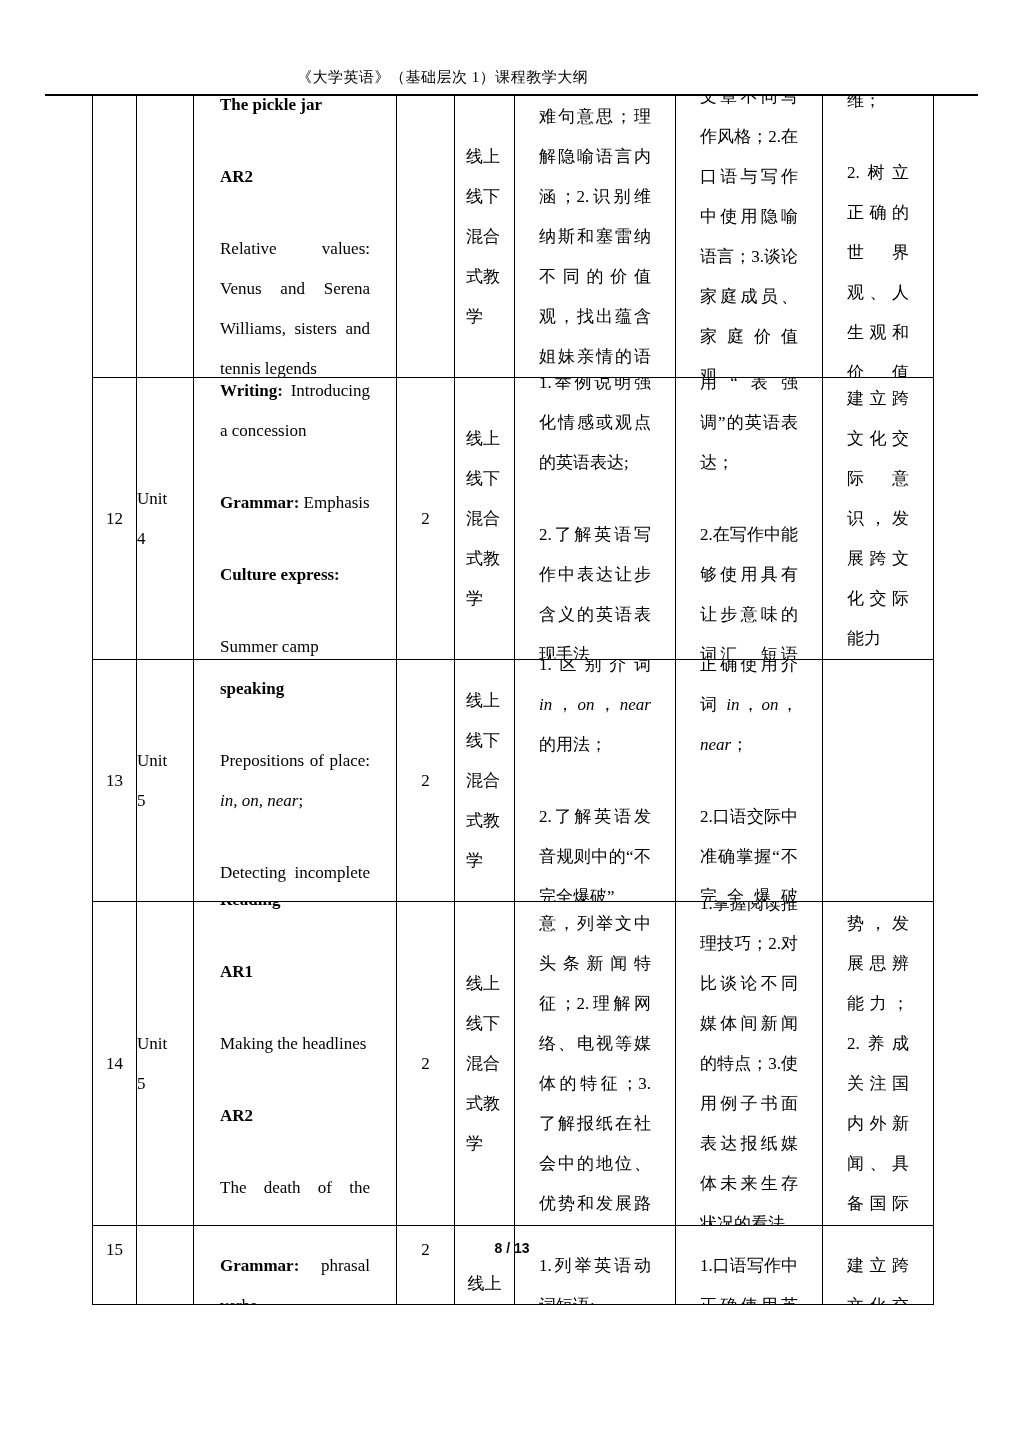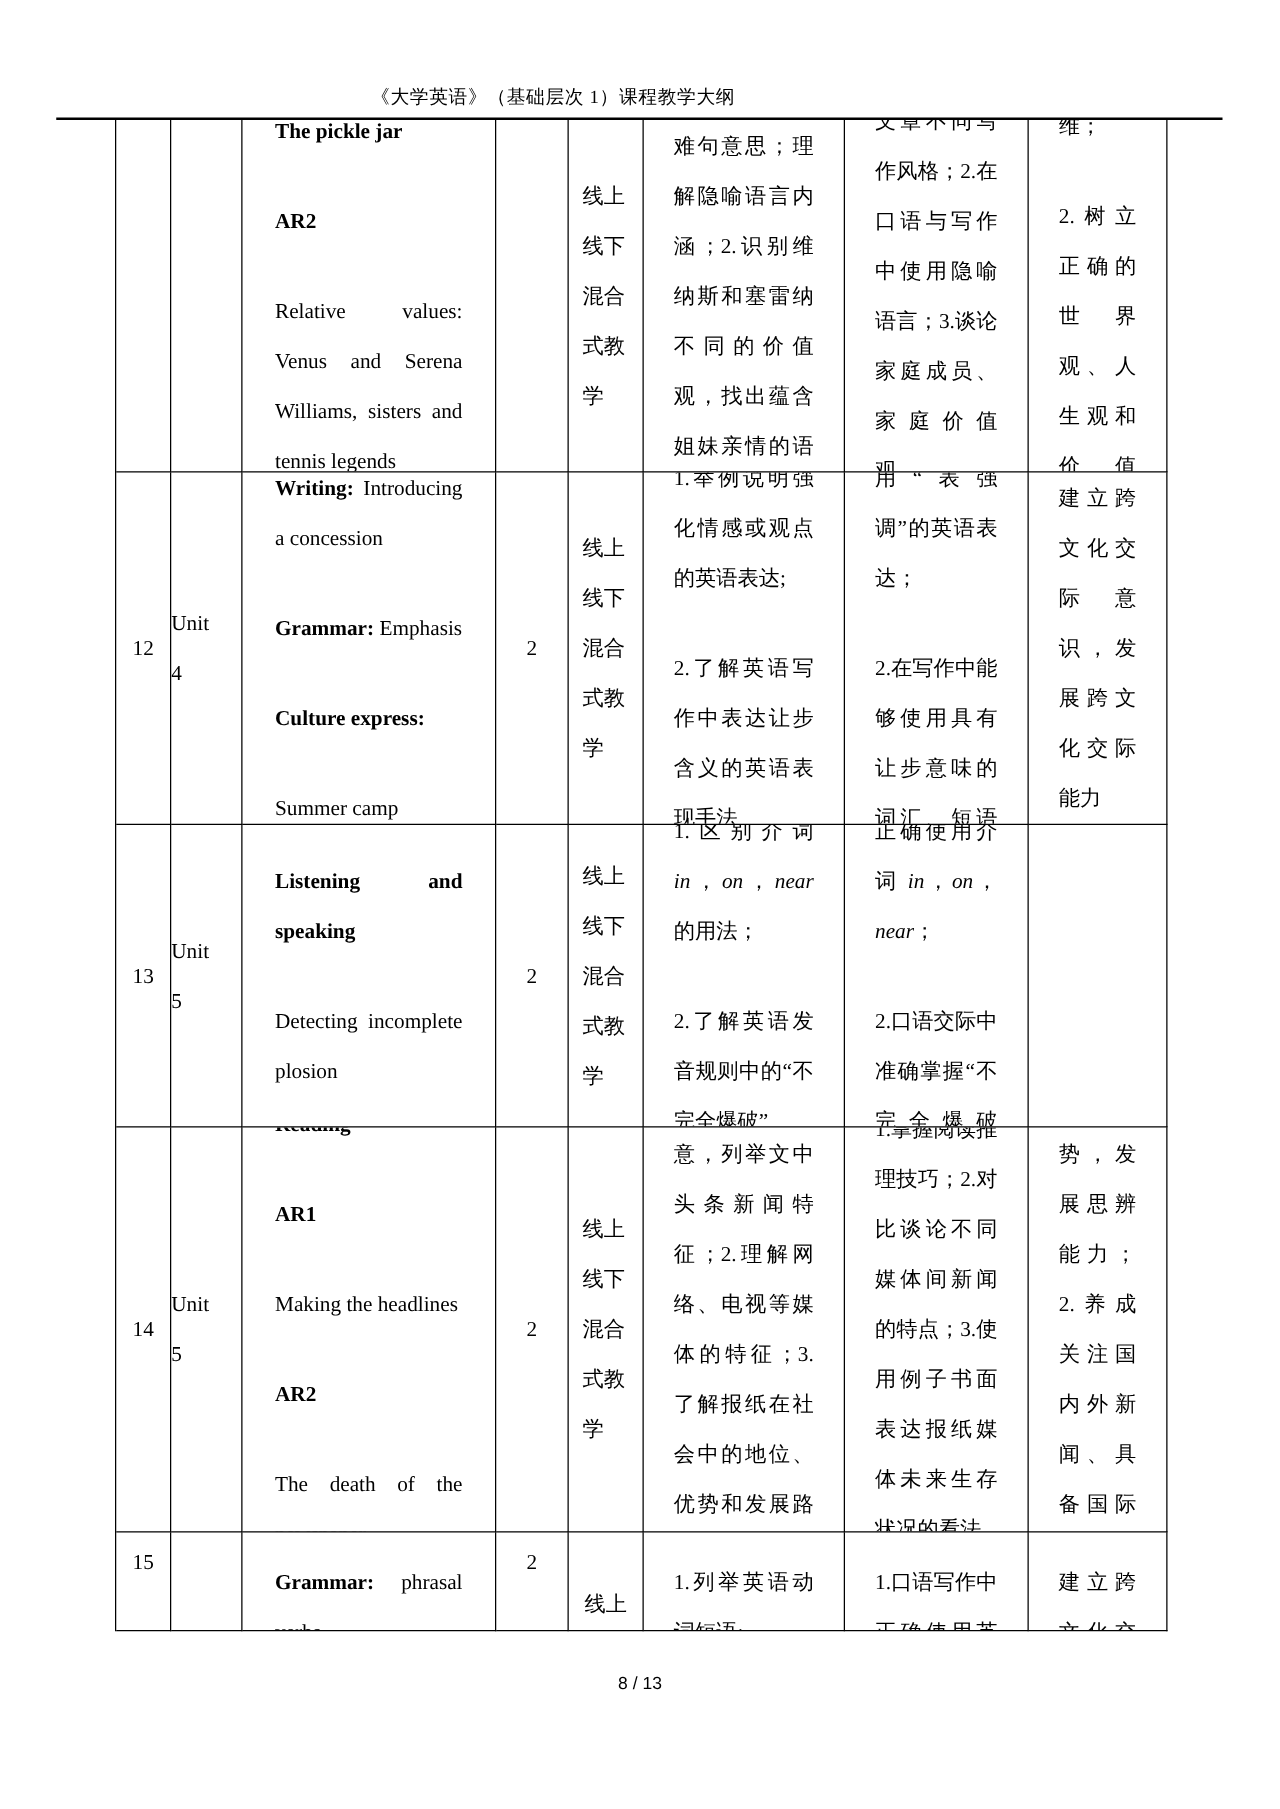--- a/index.html
+++ b/index.html
@@ -31,23 +31,23 @@
   .ctr{align-items:center;text-align:left;}
   .txt{padding:0 8px;}
   .txt p{margin:16px;text-align:justify;}
   .content{padding:0 10px;}
   .values{padding:15px 8px;}
   .mode{padding:0 11px;}
   .top{justify-content:flex-start;padding-top:4px;}
   .bottom{justify-content:flex-end;padding-bottom:0;}
   .unit-line{width:100%;}
   .page-footer{
-    position:absolute;top:1336px;left:0;width:1024px;text-align:center;
+    position:absolute;top:1238px;left:0;width:1024px;text-align:center;
     font-family:"Liberation Sans","DejaVu Sans",sans-serif;
-    font-size:14px;font-weight:normal;line-height:20px;
+    font-size:14px;font-weight:bold;line-height:20px;
   }
   b{font-weight:bold;}
   i{}
 </style>
 </head>
 <body>
 
 <div class="page-title">《大学英语》（基础层次 1）课程教学大纲</div>
 <div class="top-rule"></div>
 
@@ -106,20 +106,21 @@
   </div>
 
   <div class="row">
     <div class="c ctr">13</div>
     <div class="c ctr">
       <div class="unit-line">Unit</div>
       <div class="unit-line">5</div>
     </div>
     <div class="c txt content">
         <p><b>Listening and speaking</b></p>
+        <p><span>Prepositions of place: </span><i>in, on, near</i><span>;</span></p>
         <p><span>Detecting incomplete plosion</span></p>
       </div>
     <div class="c ctr">2</div>
     <div class="c ctr mode">线上线下混合式教学</div>
     <div class="c txt">
         <p><span>1.区别介词 </span><i>in</i><span>，</span><i>on</i><span>，</span><i>near</i><span> 的用法；</span></p>
         <p><span>2.了解英语发音规则中的“不完全爆破”</span></p>
       </div>
     <div class="c txt">
         <p><span>1.英语对话中正确使用介词 </span><i>in</i><span>，</span><i>on</i><span>，</span><i>near</i><span>；</span></p>

